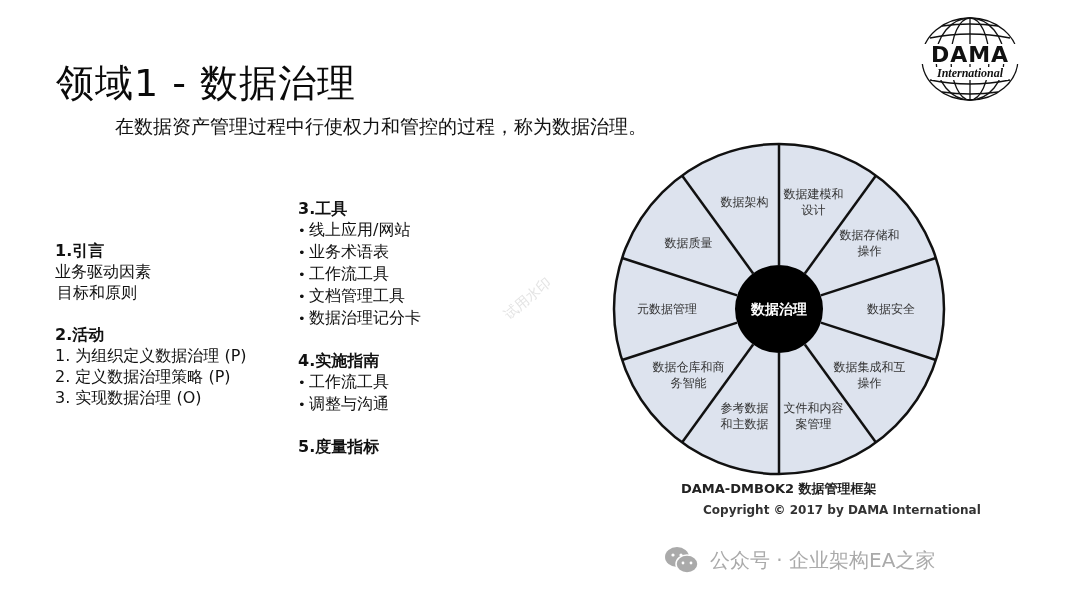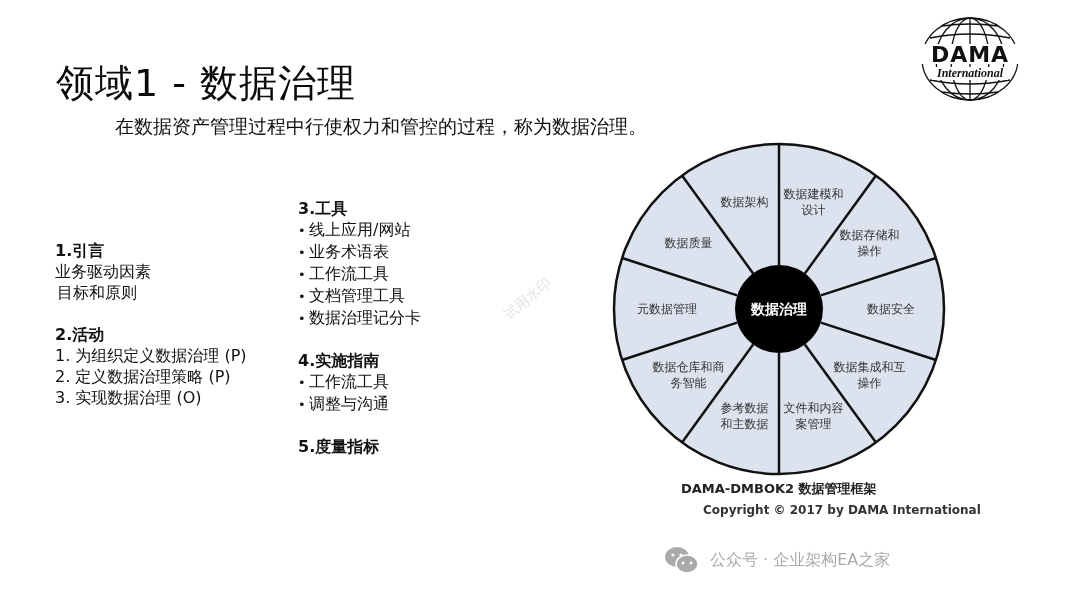--- a/index.html
+++ b/index.html
@@ -27,21 +27,21 @@
     position: absolute; left: 681px; top: 480px; font-size: 13px; font-weight: bold; white-space: nowrap; color: #222;
   }
   .wheel-copy {
     position: absolute; left: 703px; top: 503px; font-size: 12px; font-weight: bold; color: #333; white-space: nowrap;
   }
   .watermark {
     position: absolute; left: 500px; top: 290px; font-size: 14px; color: #e4e4e4;
     transform: rotate(-40deg); white-space: nowrap;
   }
   .footer {
-    position: absolute; left: 662px; top: 545px; font-size: 16px; color: #aaaaaa; white-space: nowrap;
+    position: absolute; left: 662px; top: 545px; font-size: 20px; color: #aaaaaa; white-space: nowrap;
     display: flex; align-items: center; gap: 8px;
   }
 </style>
 </head>
 <body>
 
 <div class="title">领域1 - 数据治理</div>
 <div class="subtitle">在数据资产管理过程中行使权力和管控的过程，称为数据治理。</div>
 
 <div class="col col1">

